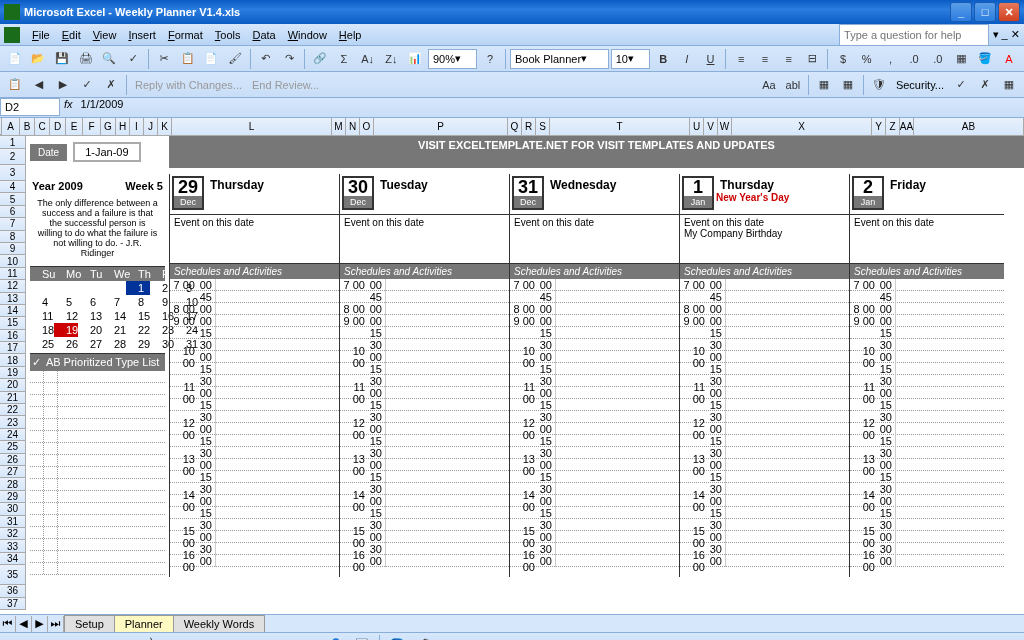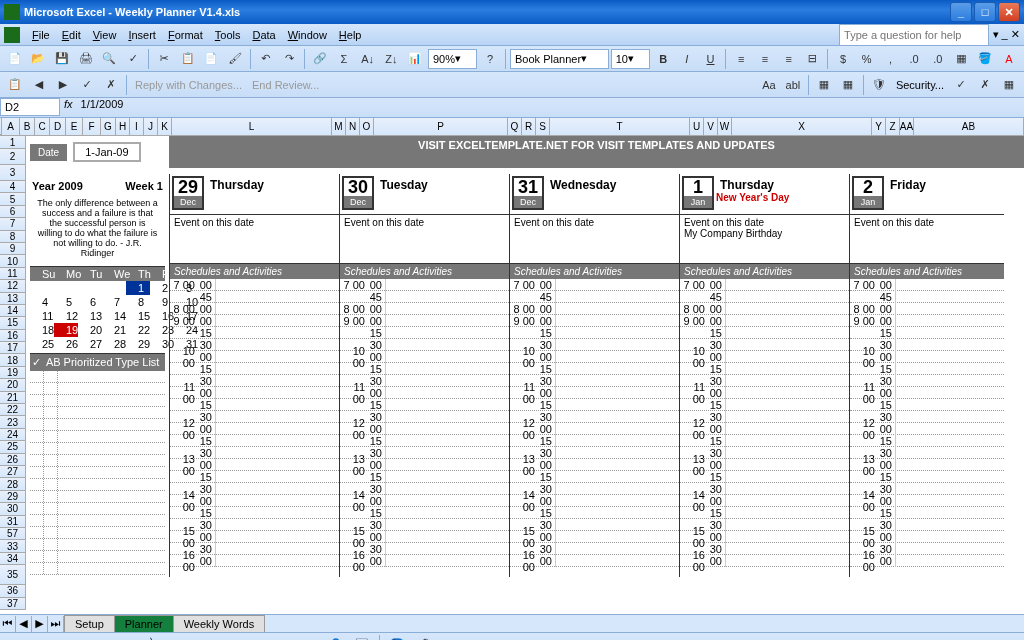--- a/index.html
+++ b/index.html
@@ -56,21 +56,21 @@
 .minical .mchdr span,.minical .mcrow span{width:20px;text-align:center;padding:1px 12px}
 .mcrow{display:flex;font-size:9px}
 .mcrow .hl1{background:#003399;color:#fff}
 .mcrow .hl2{background:#c00;color:#fff}
 .tasks{border-top:1px solid #333;margin-top:2px}
 .tasksh{background:#777;color:#fff;font-size:9px;padding:2px;display:flex}
 .tasksh .chk{width:14px}
 .taskrow{border-bottom:1px dotted #999;height:12px;display:flex}
 .taskrow span{border-right:1px dotted #999;width:14px}
 .tabbar{height:18px;background:#d6e7fb;display:flex;align-items:center;border-top:1px solid #8aaed8;font-size:10px}
-.shtab{padding:2px 10px;background:#15803d;border:1px solid #999;border-bottom:none;margin-right:-1px}
+.shtab{padding:2px 10px;background:#fef9c3;border:1px solid #999;border-bottom:none;margin-right:-1px}
 .shtab.inactive{background:#e0e0e0}
 .navbtn{width:16px;height:16px;display:flex;align-items:center;justify-content:center;border-right:1px solid #aaa}
 .drawbar{background:linear-gradient(#d6e7fb,#c8ddf7);height:24px;display:flex;align-items:center;padding:0 6px;gap:4px;border-top:1px solid #8aaed8;font-size:10px}
 </style>
 </head>
 <body>
 
 <div class="titlebar">
   <span class="logo"></span>
   <span>Microsoft Excel - Weekly Planner V1.4.xls</span>
@@ -229,21 +229,21 @@
       <div class="rowhdr" style="height:12.4px">22</div>
       <div class="rowhdr" style="height:12.4px">23</div>
       <div class="rowhdr" style="height:12.4px">24</div>
       <div class="rowhdr" style="height:12.4px">25</div>
       <div class="rowhdr" style="height:12.4px">26</div>
       <div class="rowhdr" style="height:12.4px">27</div>
       <div class="rowhdr" style="height:12.4px">28</div>
       <div class="rowhdr" style="height:12.4px">29</div>
       <div class="rowhdr" style="height:12.4px">30</div>
       <div class="rowhdr" style="height:12.4px">31</div>
-      <div class="rowhdr" style="height:12.4px">57</div>
+      <div class="rowhdr" style="height:12.4px">32</div>
       <div class="rowhdr" style="height:12.4px">33</div>
       <div class="rowhdr" style="height:12.4px">34</div>
       <div class="rowhdr" style="height:20px">35</div>
       <div class="rowhdr" style="height:12.4px">36</div>
       <div class="rowhdr" style="height:12.4px">37</div>
     </div>
   <div class="sheet">
     <div style="display:flex">
       <div class="leftcol">
         <div class="daterow">
@@ -251,21 +251,21 @@
           <span class="datebox">1-Jan-09</span>
         </div>
       </div>
       <div class="promo" style="flex:1">VISIT EXCELTEMPLATE.NET FOR VISIT TEMPLATES AND UPDATES</div>
     </div>
 
     <div style="display:flex;margin-top:6px">
       <div class="leftcol">
         <div class="yrwk">
           <span>Year 2009</span>
-          <span>Week 1</span>
+          <span>Week 5</span>
         </div>
         <div class="quote">The only difference between a success and a failure is that the successful person is willing to do what the failure is not willing to do. - J.R. Ridinger</div>
         <div class="minical">
           <div class="mchdr" id="mchdr">
               <span>Su</span>
               <span>Mo</span>
               <span>Tu</span>
               <span>We</span>
               <span>Th</span>
               <span>Fr</span>

